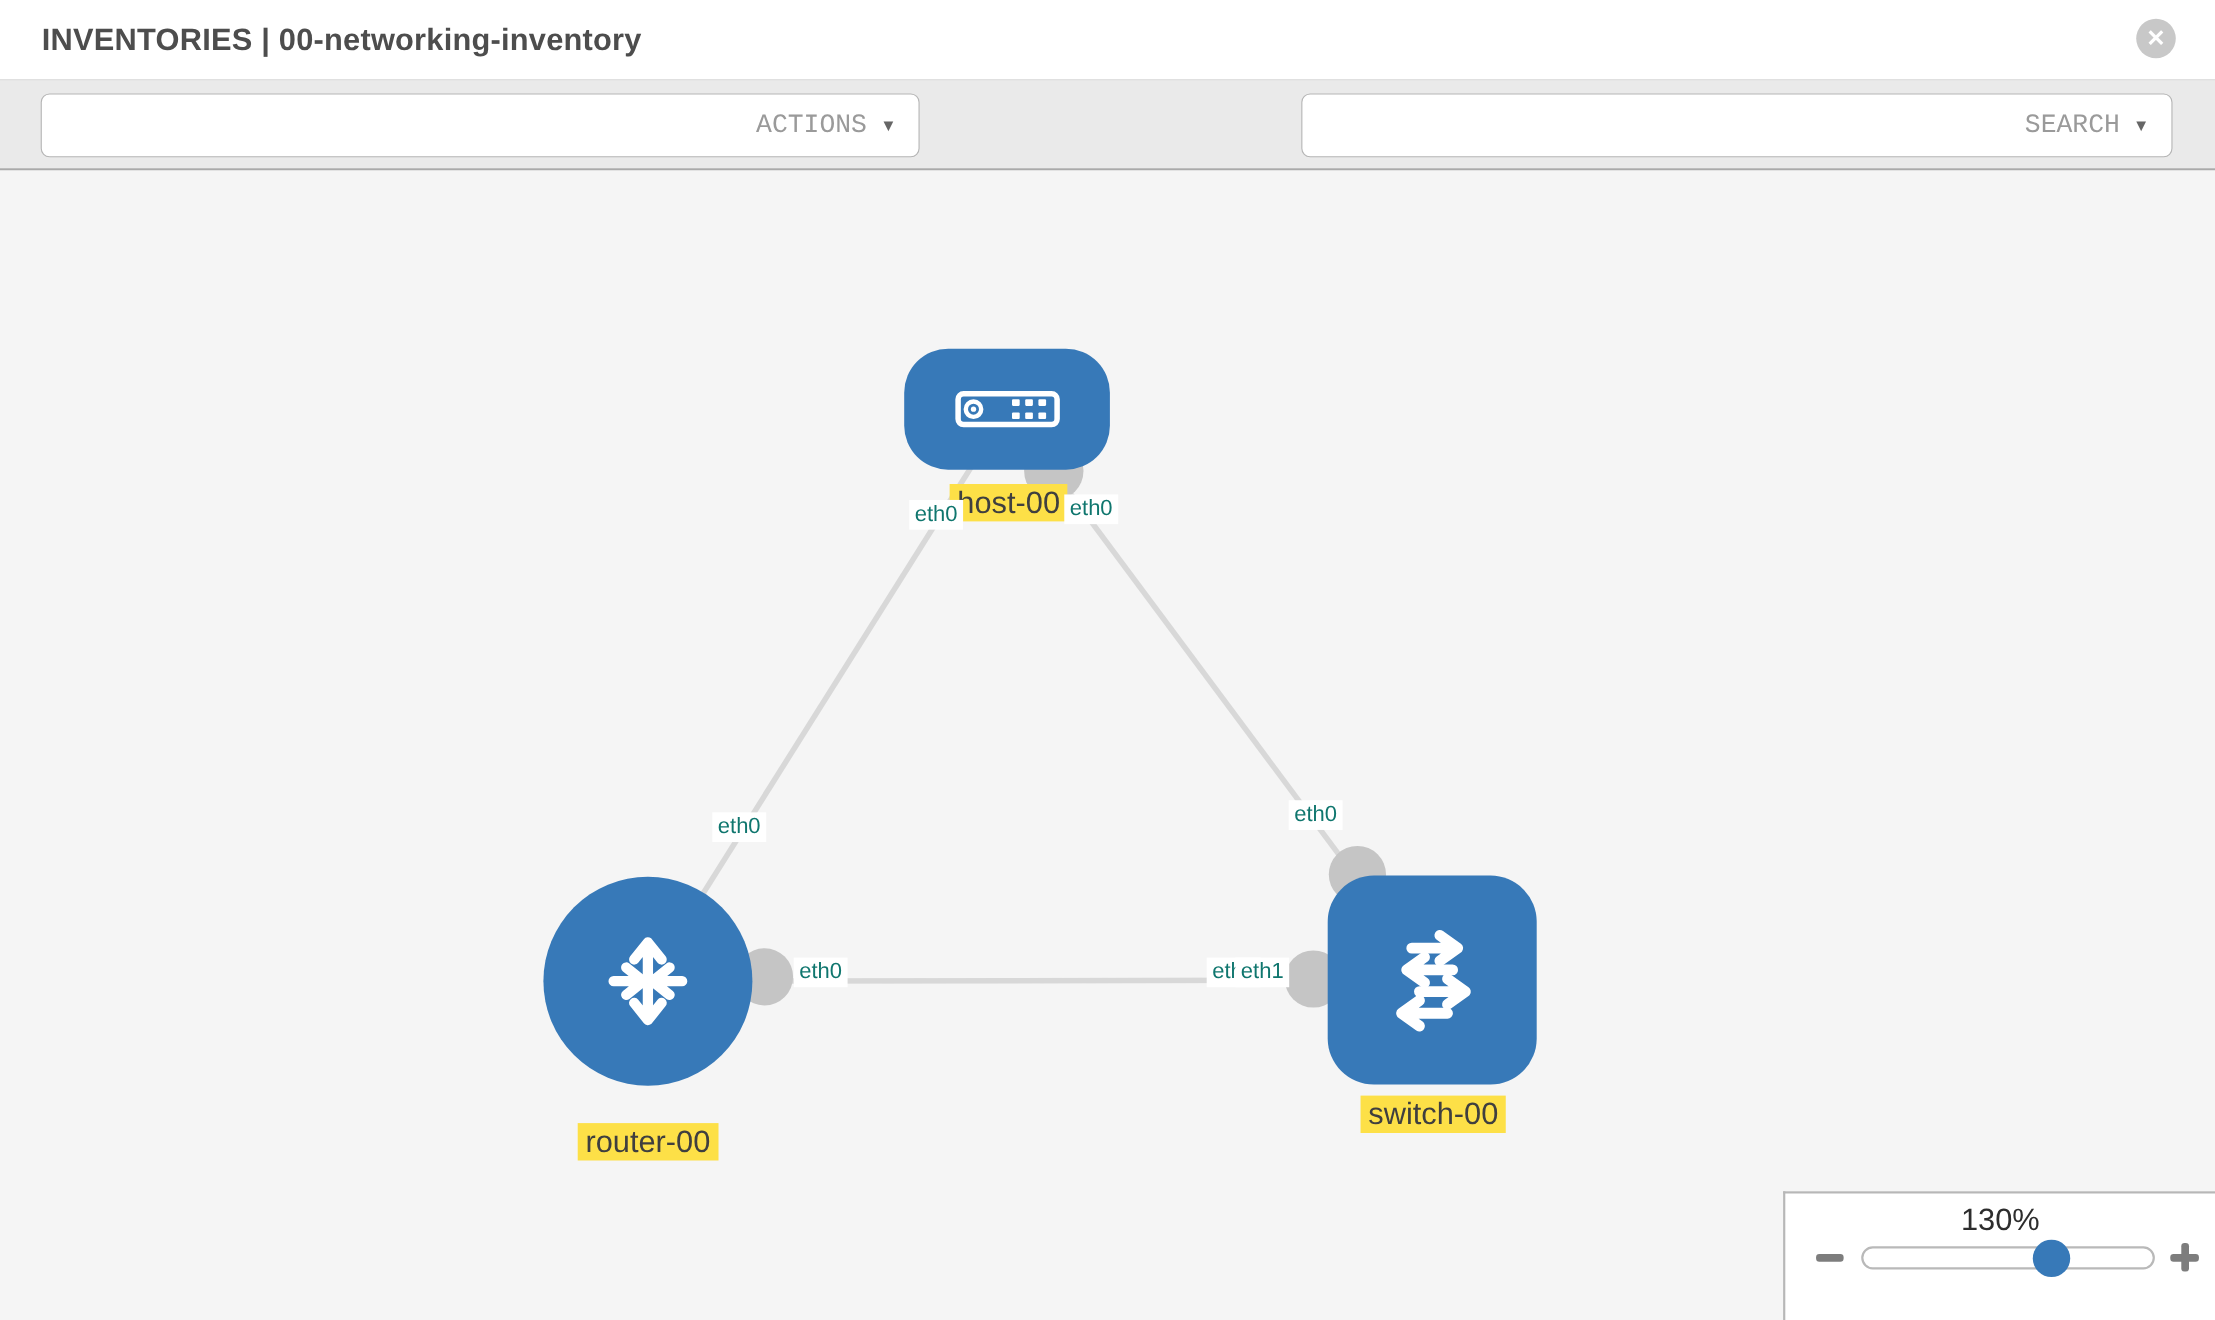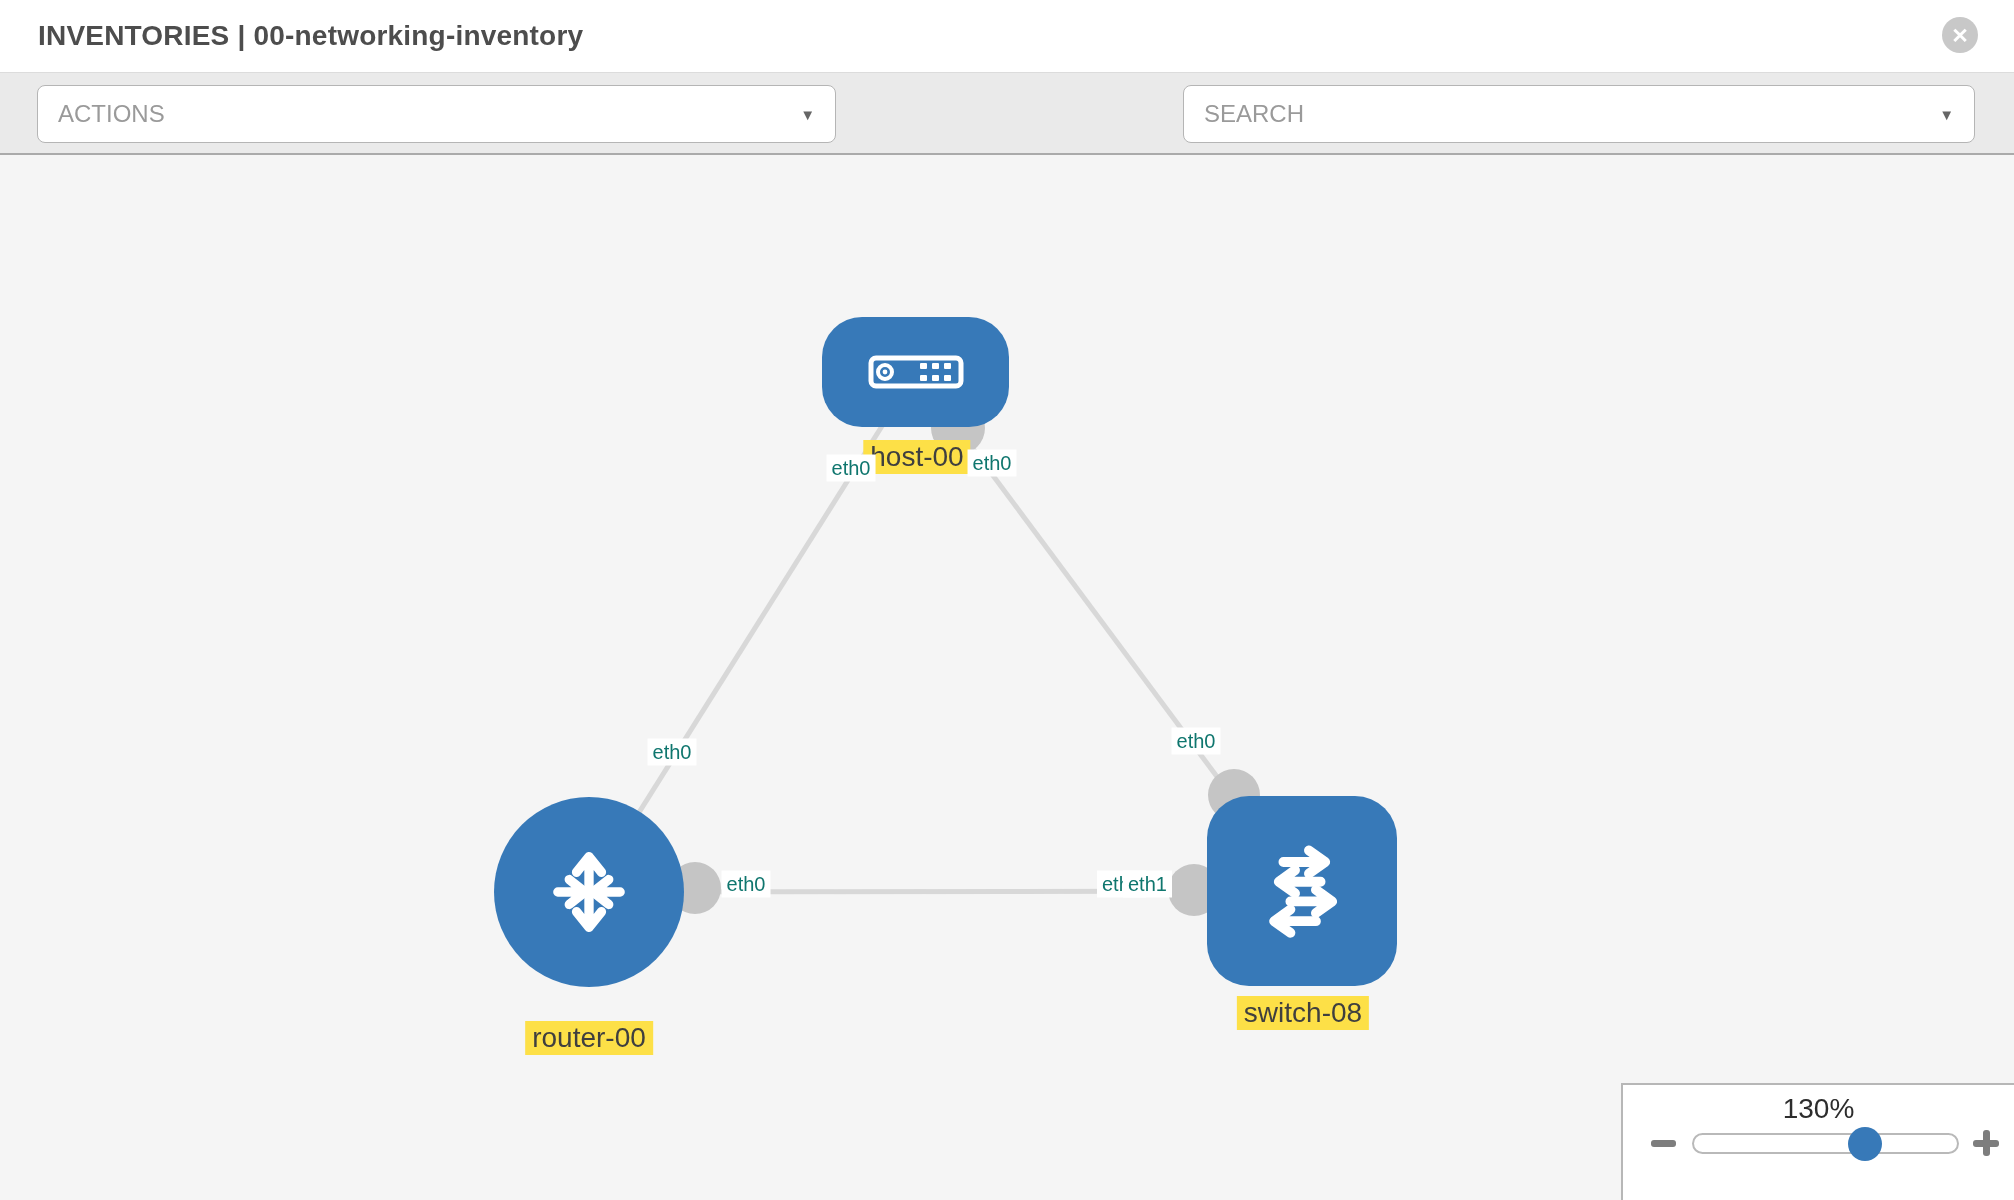--- a/index.html
+++ b/index.html
@@ -13,23 +13,23 @@
   .close-btn{position:absolute;left:1942px;top:17px;width:36px;height:36px;border-radius:50%;
     background:#c8c8c8;color:#fff;display:flex;align-items:center;justify-content:center;
     font-size:21px;font-weight:700;cursor:pointer;line-height:1;}
 
   
   .toolbar{position:absolute;left:0;top:72px;width:100%;height:83px;background:#eaeaea;
     border-top:1px solid #dcdcdc;border-bottom:2px solid #aaaaaa;box-sizing:border-box;}
   .combo{position:absolute;top:12px;height:58px;background:#fff;border:1px solid #b5b5b5;
     border-radius:8px;box-sizing:border-box;display:flex;align-items:center;padding:0 20px;}
   .combo-actions{left:37px;width:799px;}
-  .combo-search{left:1183px;width:792px;gap:16px;}
+  .combo-search{left:1183px;width:792px;}
   .combo-text{font-size:24px;color:#9a9a9a;flex:1;border:none;outline:none;background:transparent;
-    font-family:Liberation Sans, sans-serif;padding:0;}
+    font-family:Liberation Mono, monospace;padding:0;text-align:right;}
   input.combo-text::placeholder{color:#9a9a9a;opacity:1;}
   .caret{font-size:15px;color:#666;margin-left:12px;}
   .tool-icon{position:absolute;top:97px;width:34px;height:34px;cursor:pointer;}
   .tool-icon svg{width:34px;height:34px;display:block;}
 
   
   .canvas{position:absolute;left:0;top:155px;width:2014px;height:1045px;background:#f5f5f5;}
   .net{position:absolute;left:0;top:0;}
   .net line{stroke:var(--link-gray,#d8d8d8);stroke-width:5;}
   .net circle{fill:var(--port-gray,#c5c5c5);}
@@ -133,21 +133,21 @@
       <svg width="116" height="116" viewBox="0 0 100 100">
         <path class="glyph" stroke-width="8.5" d="M34 25 L64 25 M56 15 L70 25 L56 35"></path>
         <path class="glyph" stroke-width="8.5" d="M66 42 L36 42 M44 32 L30 42 L44 52"></path>
         <path class="glyph" stroke-width="8.5" d="M40 59 L70 59 M62 49 L76 59 L62 69"></path>
         <path class="glyph" stroke-width="8.5" d="M62 76 L32 76 M40 66 L26 76 L40 86"></path>
       </svg>
     </div>
 
     <div class="node-label" style="left:917px;top:302px;">host-00</div>
     <div class="node-label" style="left:589px;top:858px;margin-top:25px;">router-00</div>
-    <div class="node-label" style="left:1303px;top:858px;">switch-08</div>
+    <div class="node-label" style="left:1303px;top:858px;">switch-00</div>
 
     <span class="iface" style="left:851px;top:313px;">eth0</span>
     <span class="iface" style="left:992px;top:308px;">eth0</span>
     <span class="iface" style="left:672px;top:597px;">eth0</span>
     <span class="iface" style="left:1196px;top:586px;">eth0</span>
     <span class="iface" style="left:746px;top:729px;">eth0</span>
     <span class="iface edge" style="left:1097px;top:729px;">eth0</span>
     <span class="iface edge" style="left:1123px;top:729px;">eth1</span>
   </div>
 

